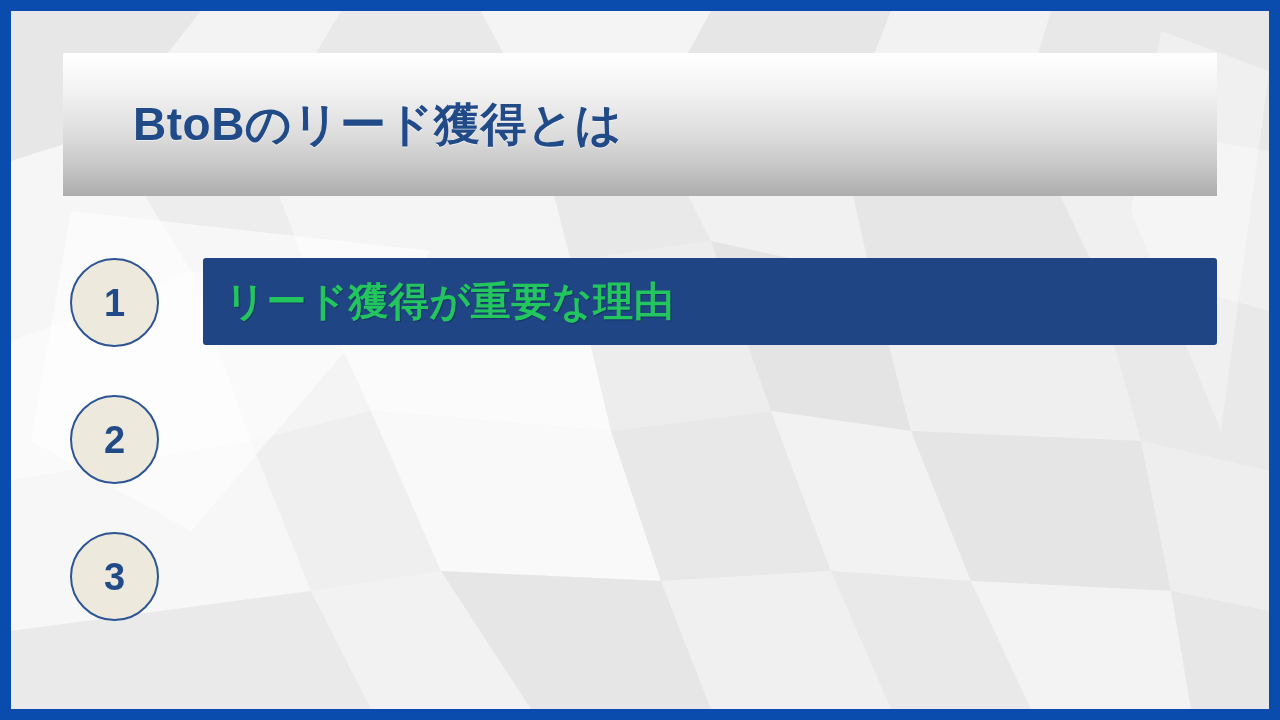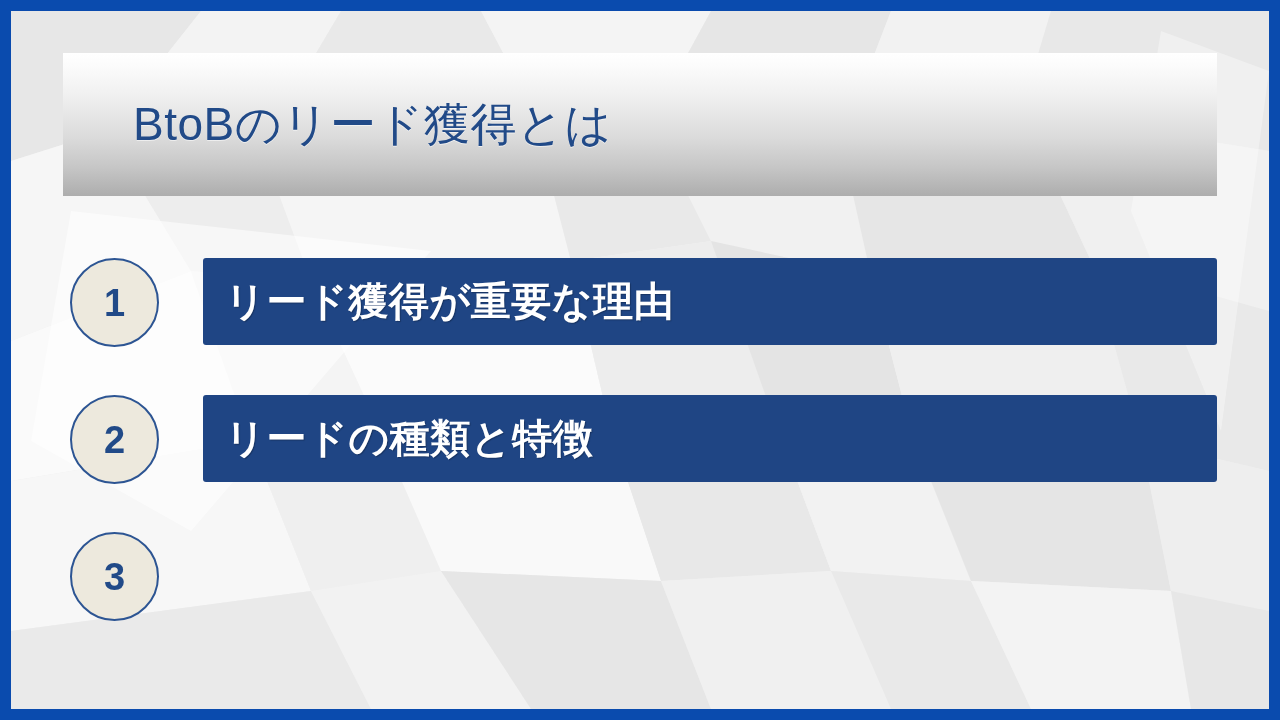--- a/index.html
+++ b/index.html
@@ -30,21 +30,21 @@
     left:52px; top:42px;
     width:1154px; height:143px;
     background:linear-gradient(to bottom,#FFFFFF 0%,#FCFCFC 8%,#F0F0F0 30%,#DCDCDC 58%,#C6C6C6 80%,#ADADAD 100%);
   }
   #title-text {
     position:absolute;
     left:70px; top:0;
     height:143px;
     display:flex; align-items:center;
     font-size:46px;
-    font-weight:normal;
+    font-weight:bold;
     color:#214A88;
     letter-spacing:0.5px;
     white-space:nowrap;
     text-shadow:0 1px 0 rgba(255,255,255,.55);
   }
 
   
   .row {
     position:absolute;
     left:59px;
@@ -74,21 +74,21 @@
     left:133px; top:0;
     width:1014px; height:87px;
     background:#1F4584;
     border-radius:3px;
     display:flex; align-items:center;
   }
   .row-label {
     padding-left:22px;
     font-size:40px;
     font-weight:bold;
-    color:#ffffff;
+    color:#22c55e;
     letter-spacing:0.5px;
     white-space:nowrap;
     text-shadow:1px 1px 1px rgba(0,0,0,.25);
   }
 </style>
 </head>
 <body>
 
 <div id="slide">
 
@@ -141,23 +141,20 @@
 
     <div class="row" id="row-0">
       <div class="num-circle">1</div>
       <div class="row-bar">
         <span class="row-label">リード獲得が重要な理由</span>
       </div>
     </div>
 
     <div class="row" id="row-1">
       <div class="num-circle">2</div>
-      <div class="row-bar">
-        <span class="row-label">リードの種類と特徴</span>
-      </div>
     </div>
 
     <div class="row" id="row-2">
       <div class="num-circle">3</div>
     </div>
 
   </div>
 </div>
 
 </body></html>

